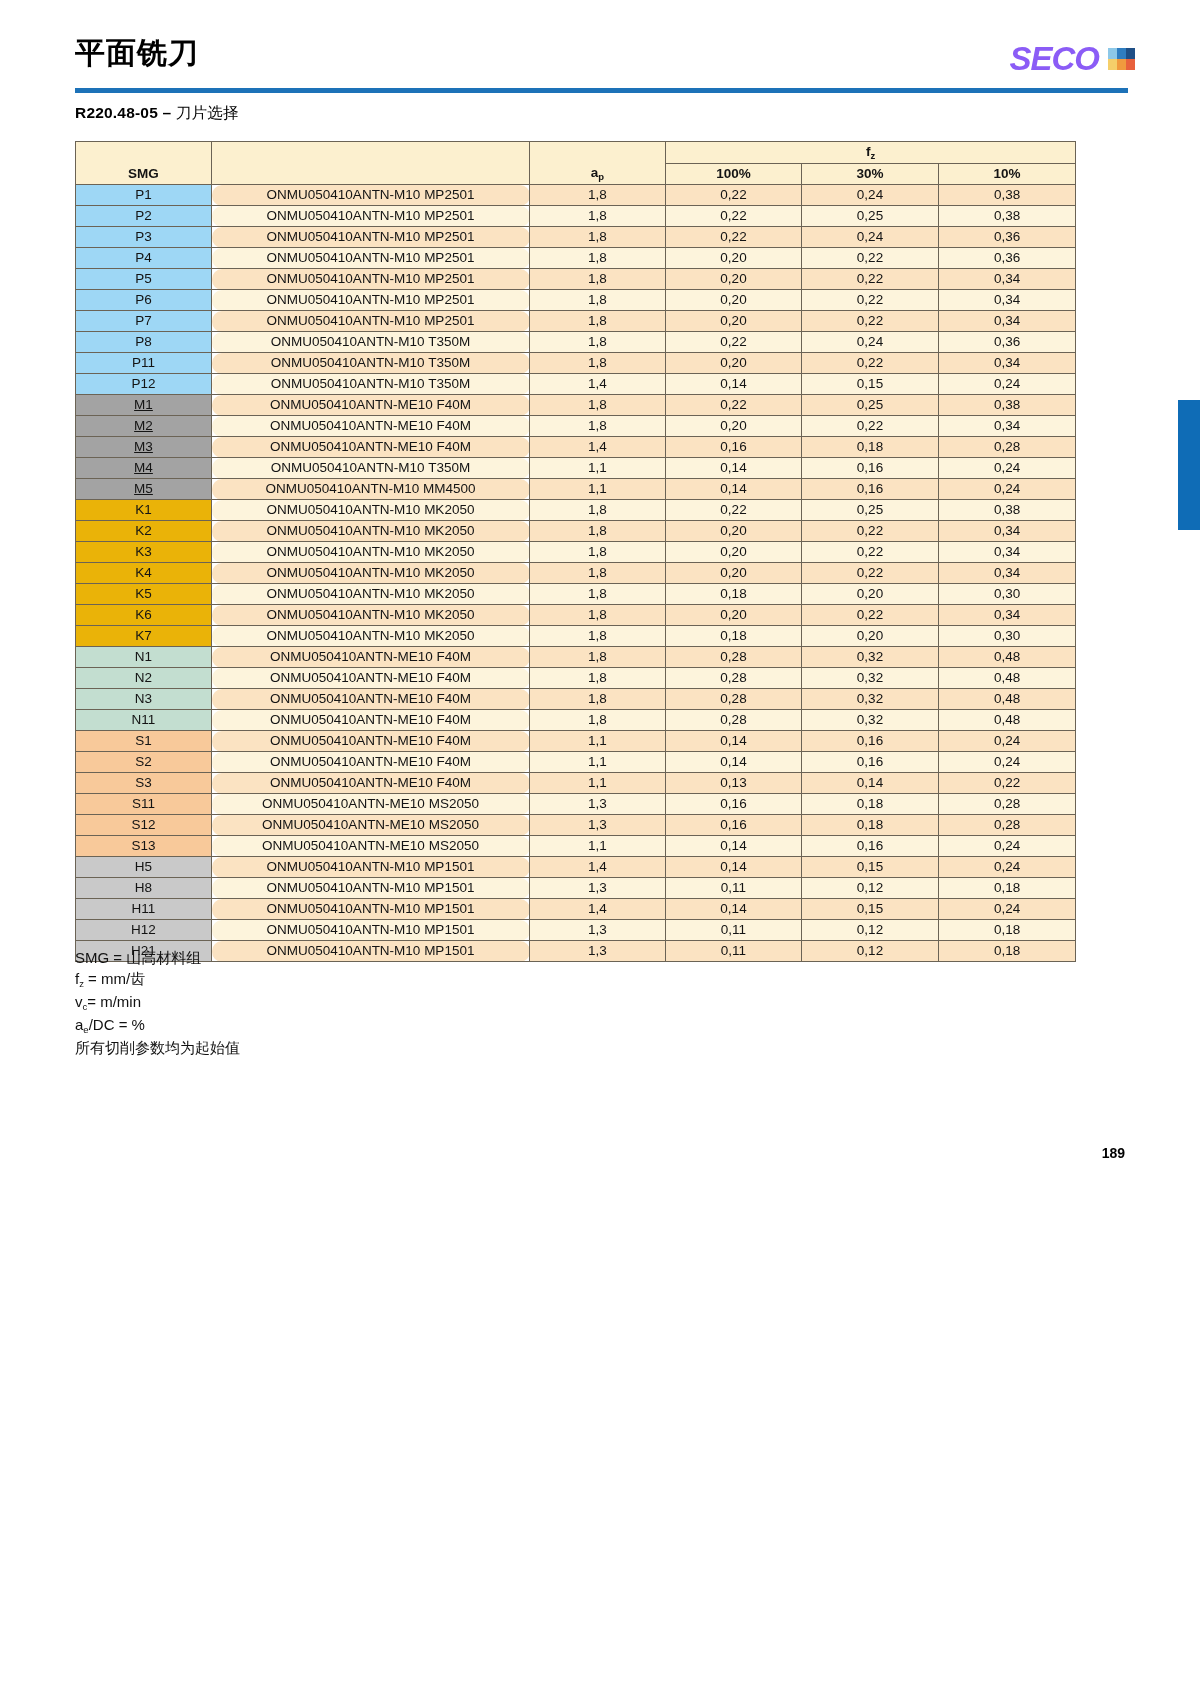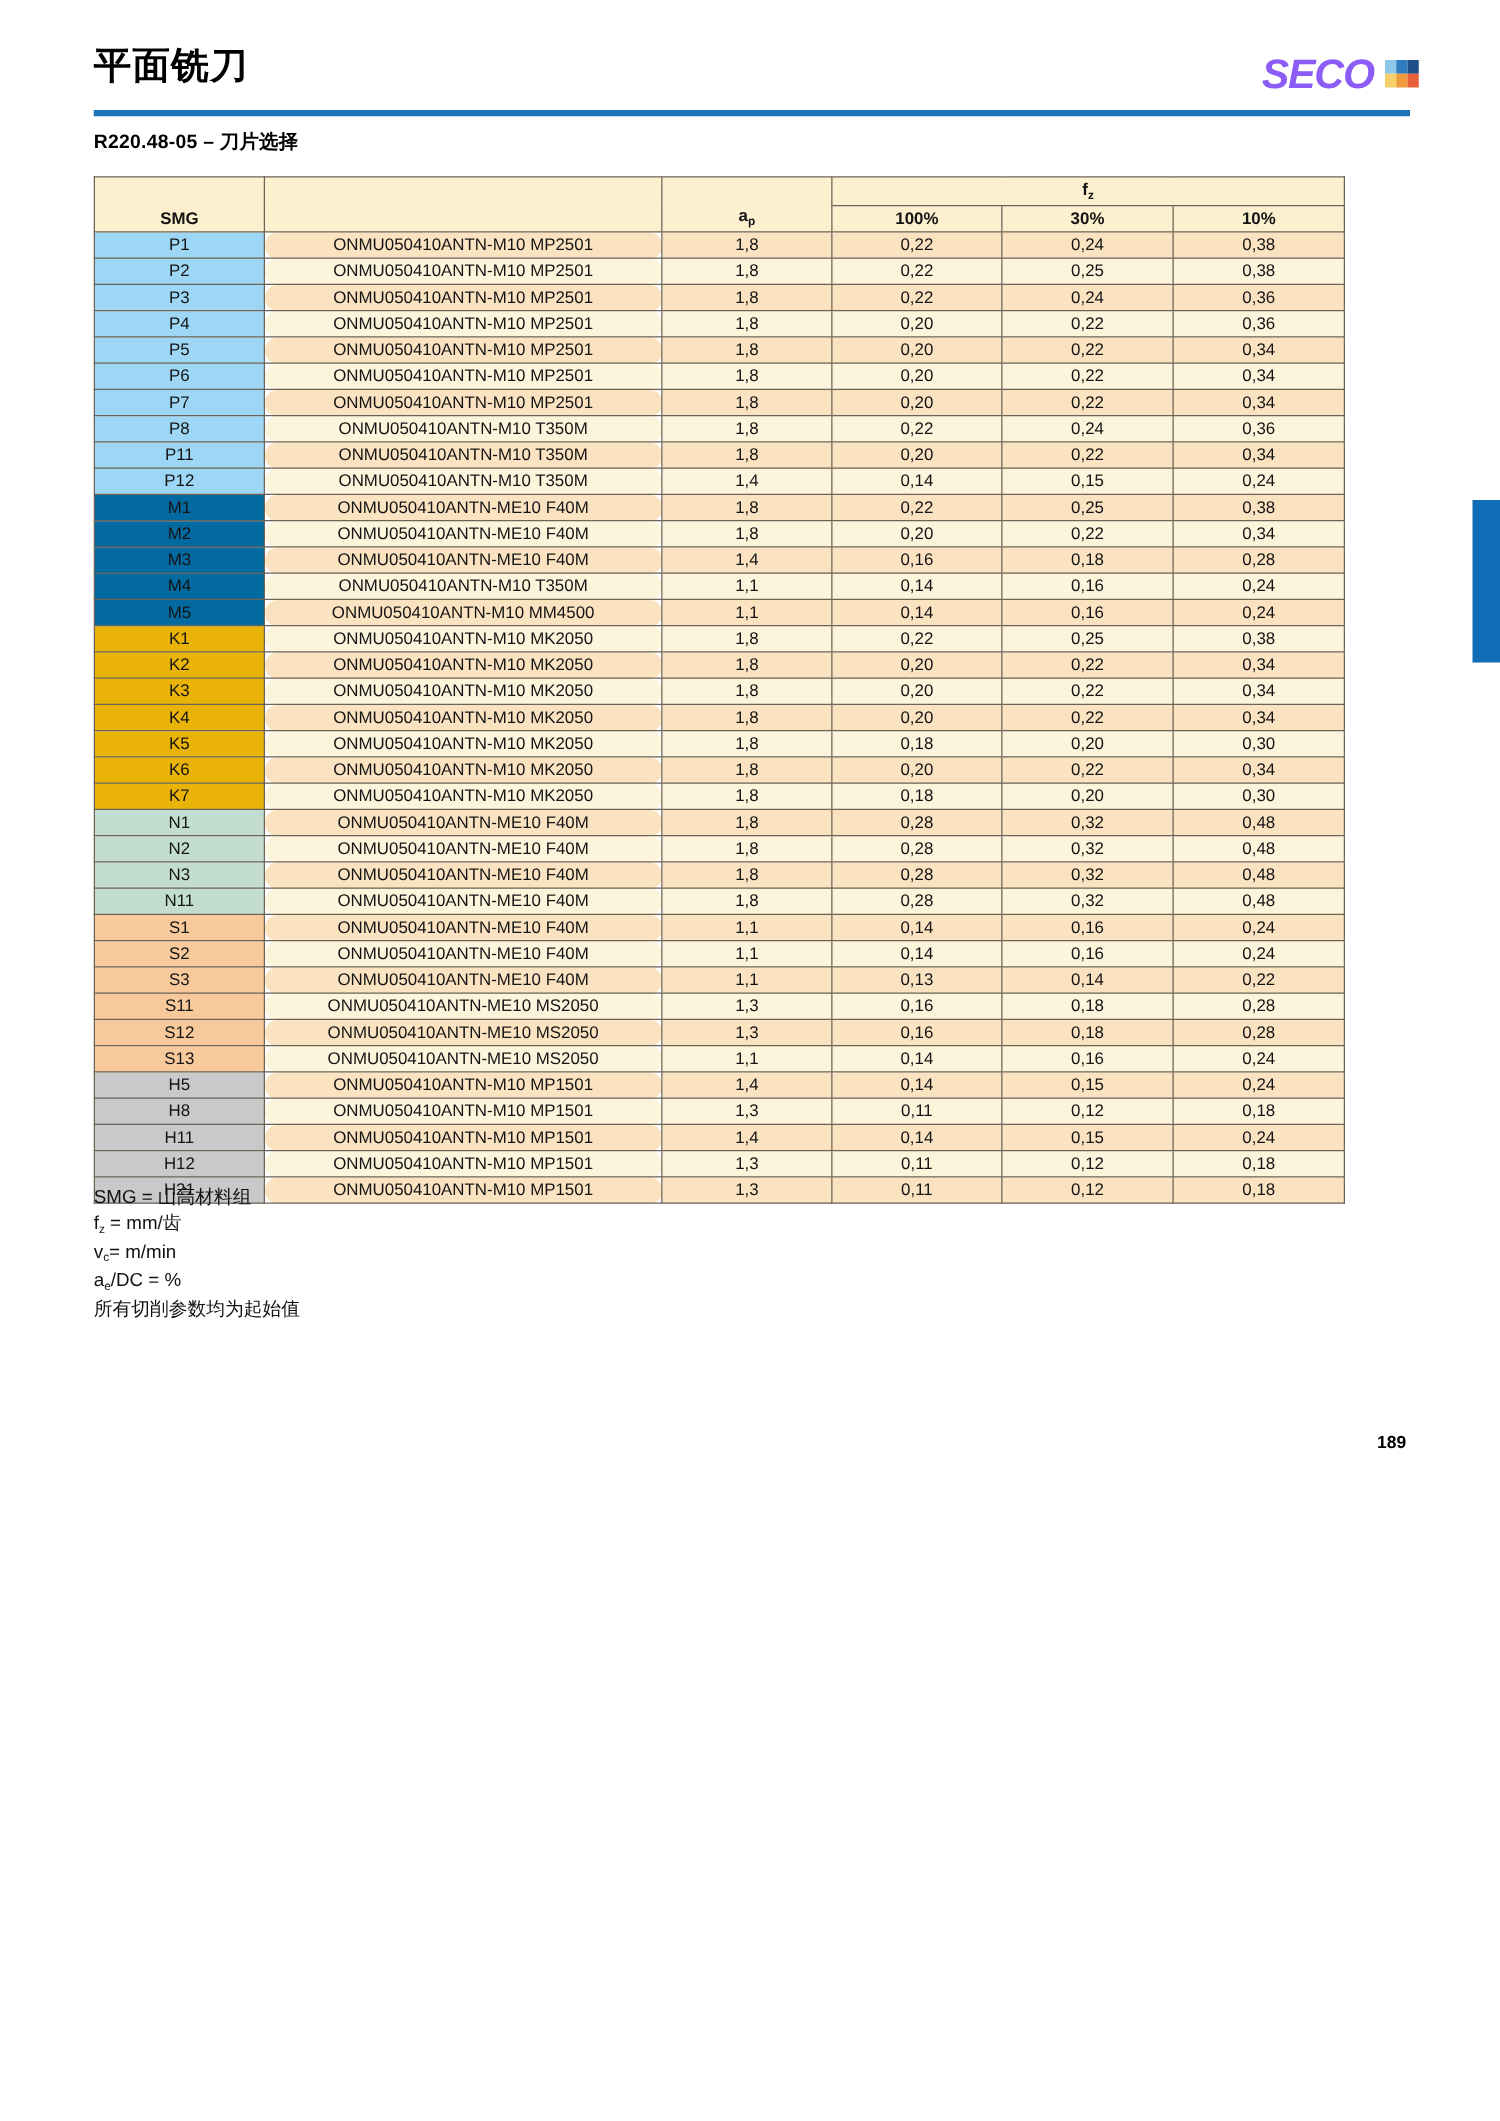--- a/index.html
+++ b/index.html
@@ -79,21 +79,21 @@
   .section-title {
     position: absolute;
     left: 75px;
     top: 103px;
     font-size: 15.5px;
     font-weight: 700;
     color: #000;
     letter-spacing: 0.2px;
   }
   .section-title .sub {
-    font-weight: 700;
+    font-weight: 400;
   }
 
   
   .table-wrap {
     position: absolute;
     left: 75px;
     top: 141px;
     width: 1000px;
   }
   table.data {
@@ -134,21 +134,21 @@
   tbody td { font-weight: 400; }
   td.smg    { font-weight: 400; }
   td.desig  { text-align: left; padding-left: 9px; border-radius: 10px; }
 
   
   tr.odd  td.tint { background: #fbe3c2; }
   tr.even td.tint { background: #fdf4dc; }
 
   
   td.g-P { background: #9ed7f5; }
-  td.g-M { background: #0369a1; }
+  td.g-M { background: #a3a3a3; text-decoration: underline; }
   td.g-K { background: #eab308; }
   td.g-N { background: #c3ded0; }
   td.g-S { background: #f8c99a; }
   td.g-H { background: #c9c9c9; }
 
   
   .notes {
     position: absolute;
     left: 75px;
     top: 947px;

